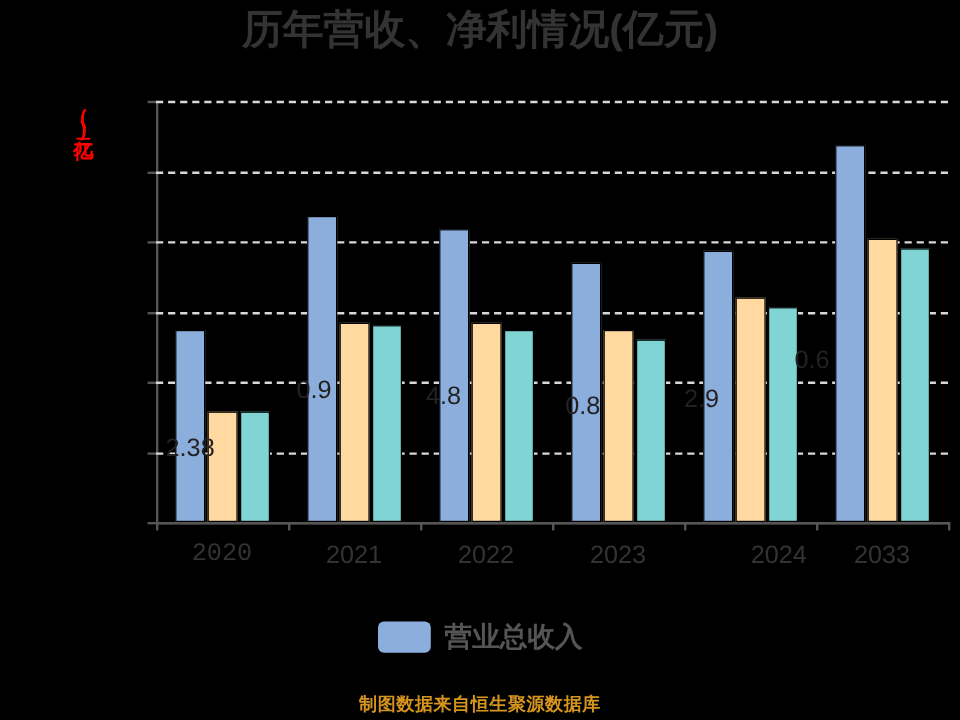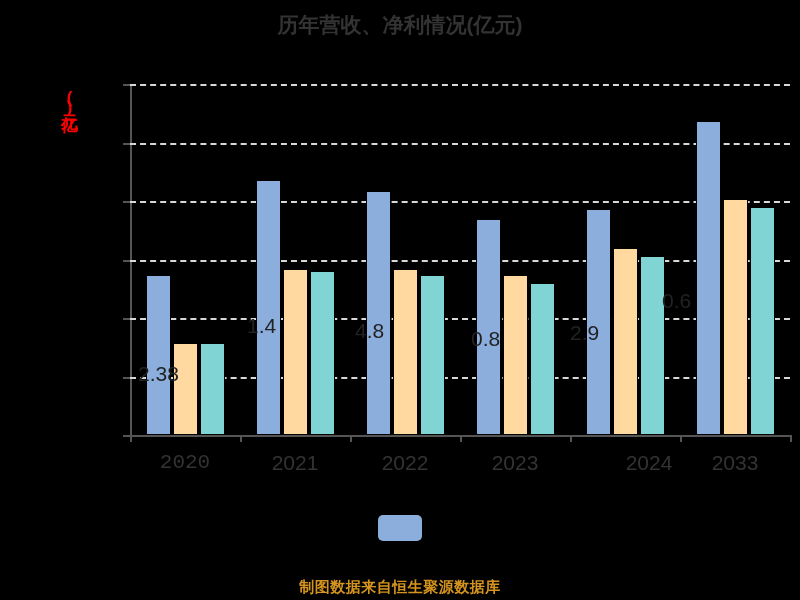--- a/index.html
+++ b/index.html
@@ -16,21 +16,21 @@
     color: #333;
   }
 
   
   #chart-title {
     position: absolute;
     left: 0;
     top: 8px;
     width: 800px;
     text-align: center;
-    font-size: 21px;
+    font-size: 34px;
     font-weight: bold;
     color: #333333;
     letter-spacing: 0px;
     line-height: 34px;
   }
 
   
   
   #plot {
     position: absolute;
@@ -220,27 +220,28 @@
       <div class="xtick-mark" style="left: 660px;"></div>
       <div class="xtick-label" style="left: 0px; font-family: Liberation Mono, monospace;">2020</div>
       <div class="xtick-label" style="left: 110px;">2021</div>
       <div class="xtick-label" style="left: 220px;">2022</div>
       <div class="xtick-label" style="left: 330px;">2023</div>
       <div class="xtick-label" style="left: 464px;">2024</div>
       <div class="xtick-label" style="left: 550px;">2033</div>
     </div>
   <div id="labels-layer">
       <div class="data-label" style="left: 8px; top: 278px;">2.38</div>
-      <div class="data-label" style="left: 117px; top: 230px;">1.4</div>
+      <div class="data-label" style="left: 117px; top: 230px;">0.9</div>
       <div class="data-label" style="left: 225px; top: 235px;">4.8</div>
       <div class="data-label" style="left: 341px; top: 243px;">0.8</div>
       <div class="data-label" style="left: 440px; top: 237px;">2.9</div>
       <div class="data-label" style="left: 532px; top: 205px;">0.6</div>
     </div>
 </div>
 
 <div id="legend">
     <div class="legend-item">
       <div class="legend-swatch" style="background: rgb(140, 174, 220);"></div>
+      <div class="legend-text">营业总收入</div>
     </div>
   </div>
 
 <div id="footer">制图数据来自恒生聚源数据库</div>
 
 </body></html>

